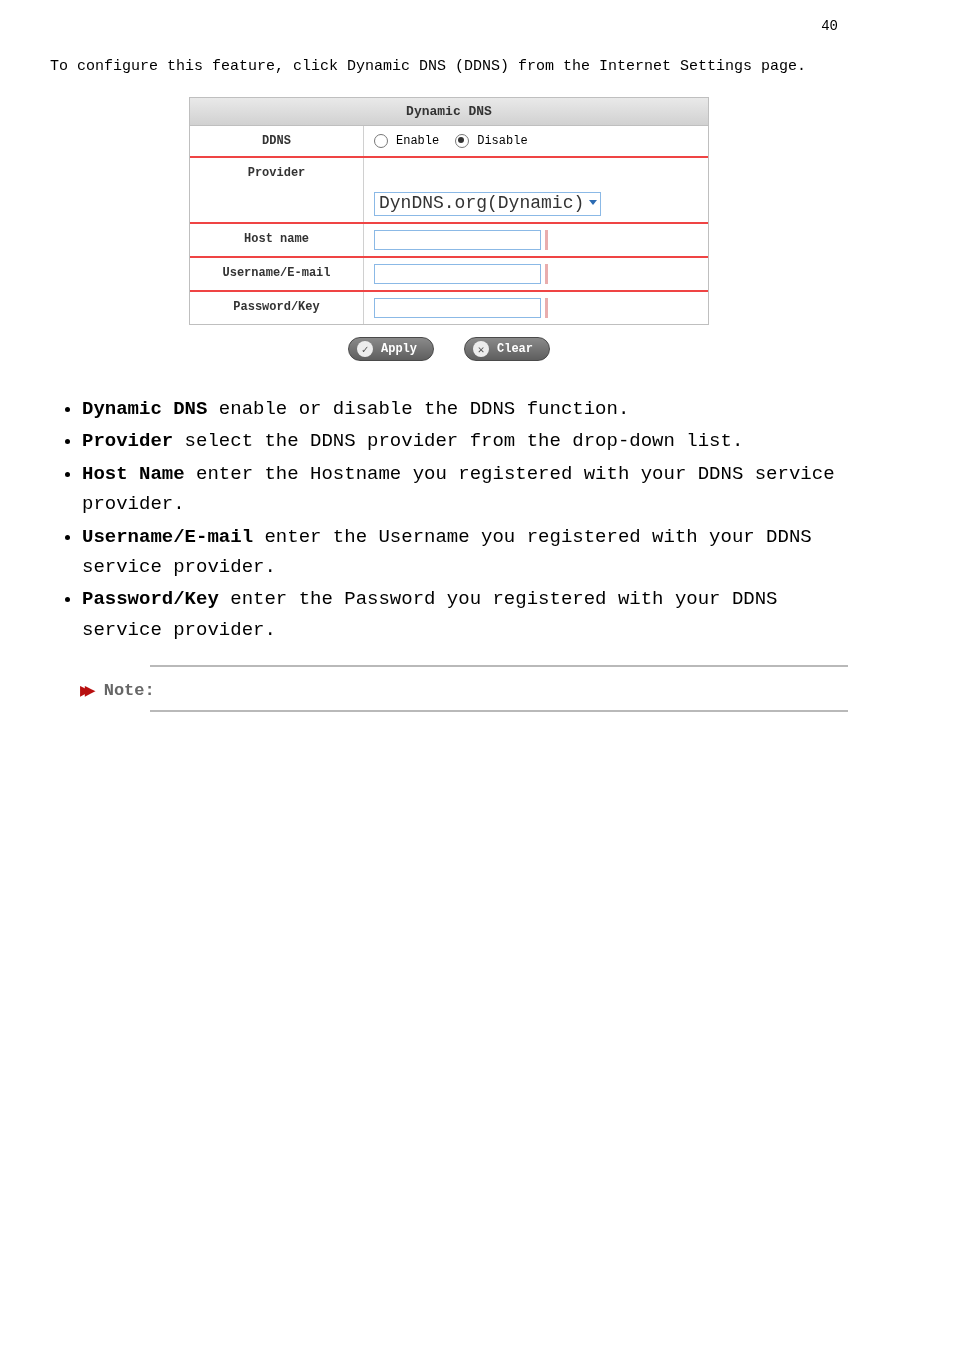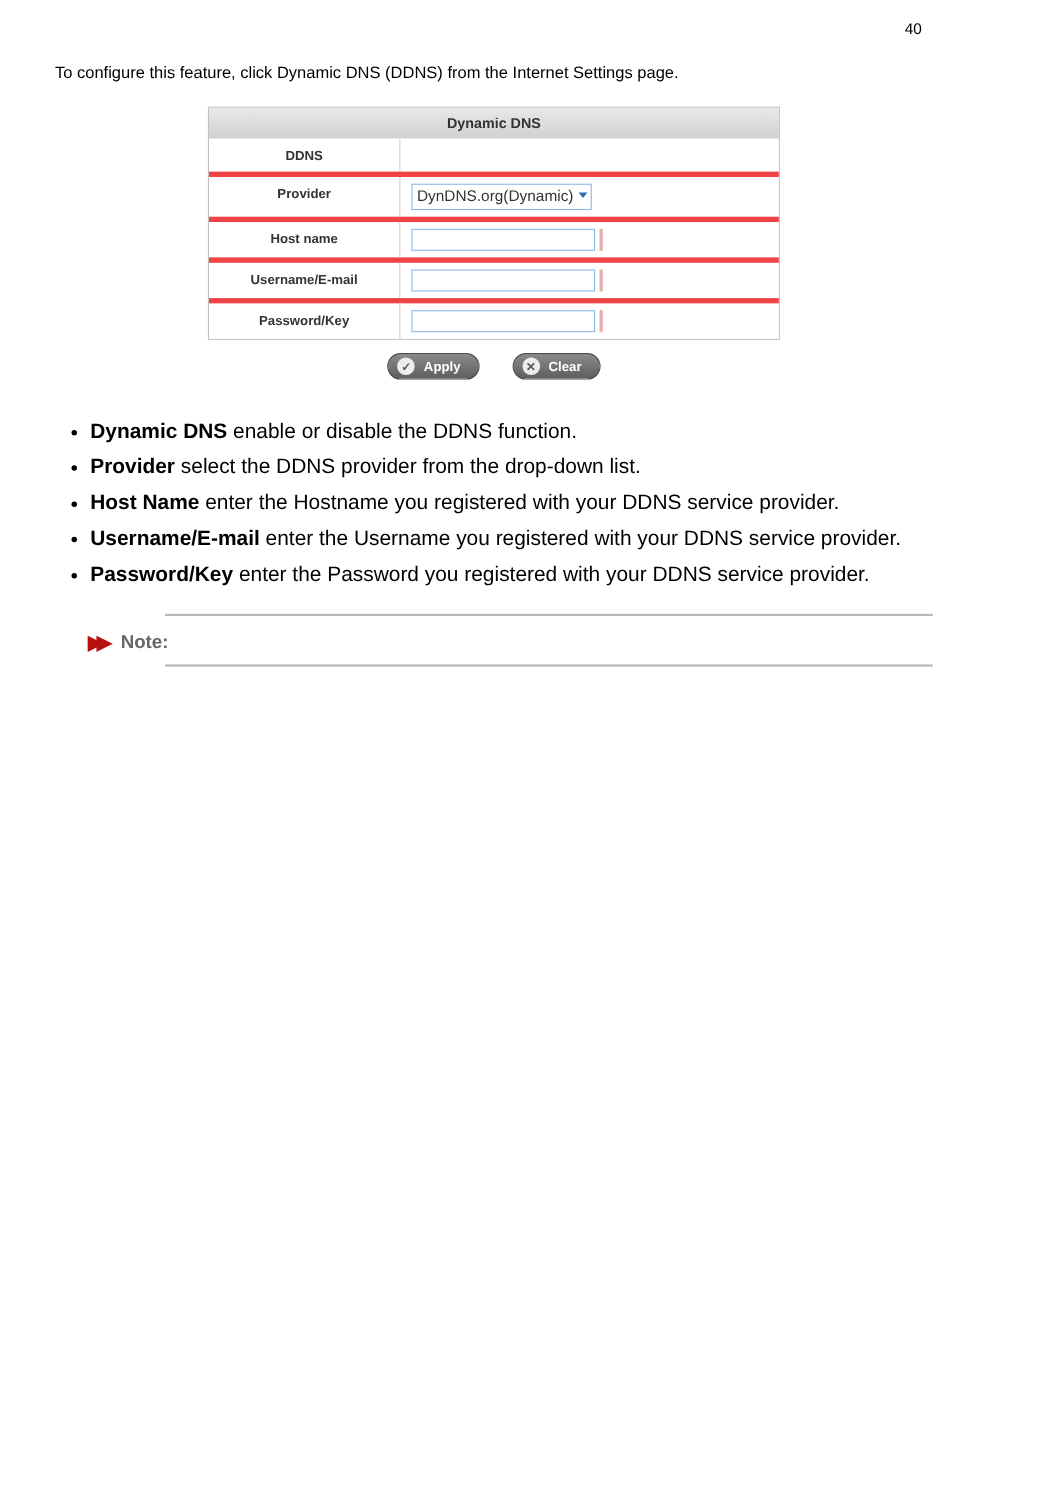--- a/index.html
+++ b/index.html
@@ -9,20 +9,21 @@
     font-family: Arial, sans-serif;
     color: #000;
     width: 954px;
   }
   .page {
     width: 898px;
     height: 1350px;
     position: relative;
     box-sizing: border-box;
     padding: 40px 50px 60px 50px;
+    font-family: Liberation Mono, monospace;
   }
   .page-number {
     position: absolute;
     right: 60px;
     top: 18px;
     font-size: 14px;
     color: #000;
   }
   .intro {
     font-size: 15px;
@@ -47,21 +48,21 @@
     background: linear-gradient(#e9e9e9,#d1d1d1);
     border-bottom: 1px solid #bfbfbf;
     text-align: center;
     font-weight: bold;
     font-size: 13px;
     padding: 6px 0;
     color: #333;
   }
   .panel-row {
     display: flex;
-    border-bottom: 5px solid #ef4444;
+    border-bottom: 2px solid #ef4444;
     font-size: 12px;
     background: #fff;
   }
   .panel-row:last-child { border-bottom: none; }
   .panel-label {
     width: 165px;
     text-align: center;
     font-weight: bold;
     padding: 8px 4px;
     color: #333;
@@ -82,27 +83,28 @@
   .radio.selected::after {
     content: "";
     position: absolute;
     width: 6px; height: 6px; border-radius: 50%;
     background: #333; left: 2px; top: 2px;
   }
   .rlabel { margin-right: 10px; }
   .fake-select {
     border: 1px solid #8bb9e6;
     background: #fff;
-    font-size: 14px;
+    font-size: 18px;
     padding: 2px 16px 2px 4px;
     position: relative;
     color: #333;
     height: 18px;
     line-height: 16px;
     display: inline-block;
+    margin-top: 28px;
   }
   .fake-select::after {
     content: "";
     position: absolute;
     right: 3px; top: 7px;
     border-left: 4px solid transparent;
     border-right: 4px solid transparent;
     border-top: 5px solid #2b6bb3;
   }
   .fake-input {
@@ -205,20 +207,26 @@
 
 
   <p class="subintro">To configure this feature, click Dynamic DNS (DDNS) from the Internet Settings page.</p>
 
   <div class="screenshot-wrap">
     <div class="panel">
       <div class="panel-header">Dynamic DNS</div>
 
       <div class="panel-row">
         <div class="panel-label">DDNS</div>
+        <div class="panel-value">
+          <span class="radio"></span>
+          <span class="rlabel">Enable</span>
+          <span class="radio selected"></span>
+          <span class="rlabel">Disable</span>
+        </div>
       </div>
 
       <div class="panel-row">
         <div class="panel-label">Provider</div>
         <div class="panel-value">
           <span class="fake-select">DynDNS.org(Dynamic)</span>
         </div>
       </div>
 
       <div class="panel-row">

